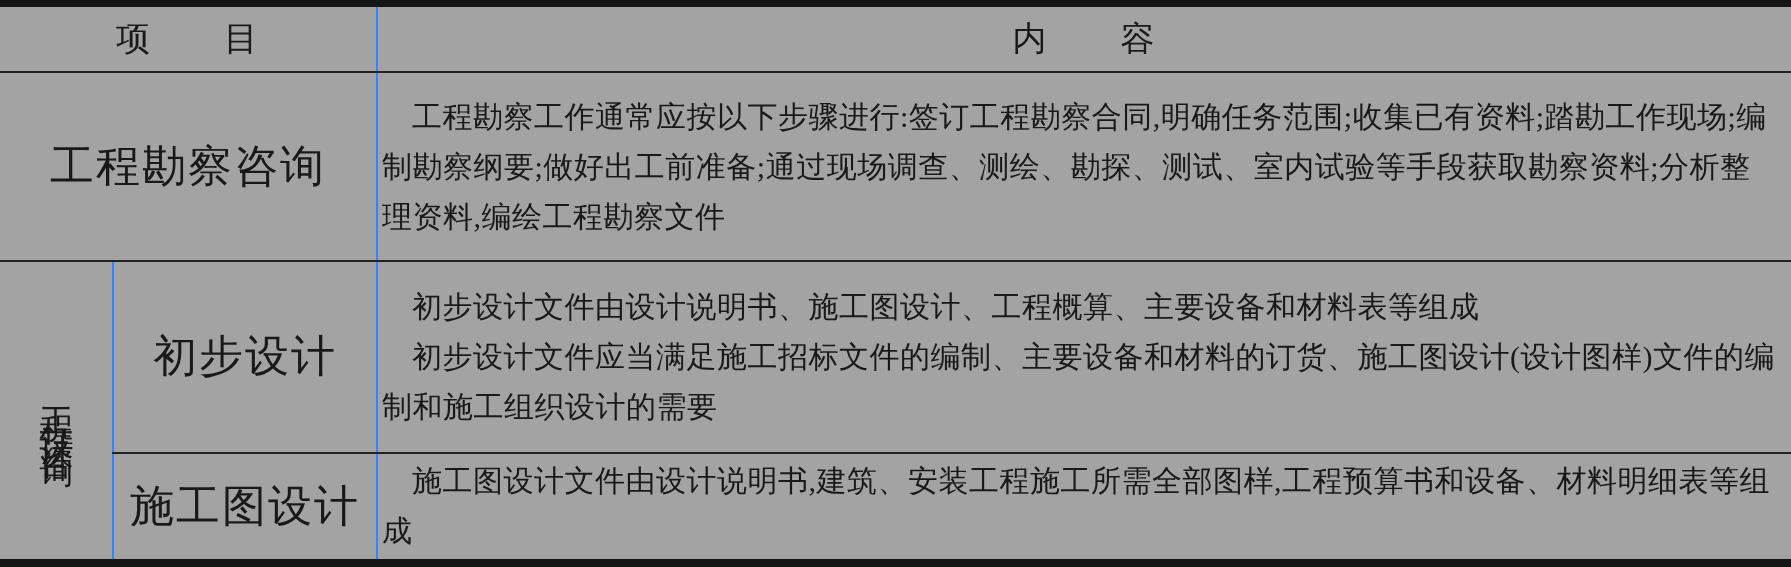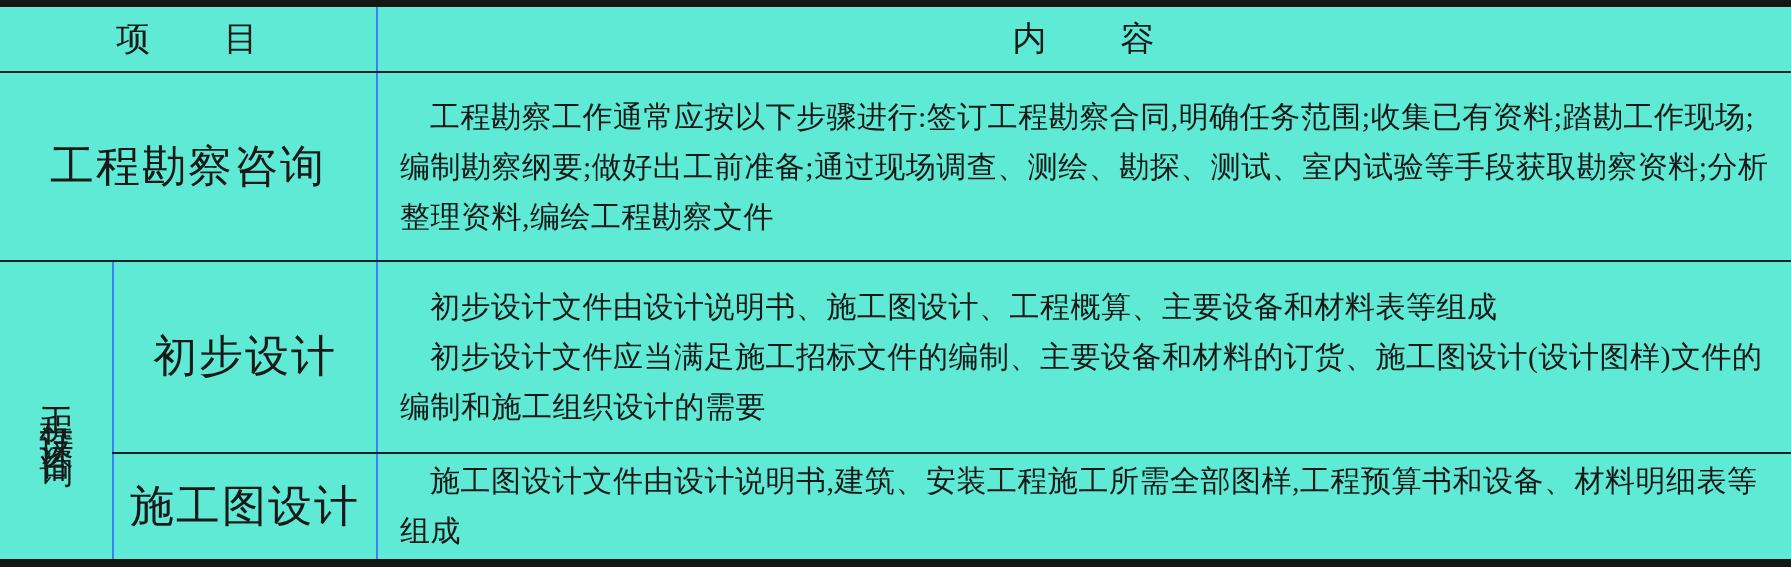--- a/index.html
+++ b/index.html
@@ -12,21 +12,21 @@
   }
   .doc-table {
     border-collapse: collapse;
     table-layout: fixed;
     width: 1791px;
     height: 567px;
     font-family: "Liberation Serif", "DejaVu Serif", serif;
     color: #191919;
     border-top: 7px solid #161616;
     border-bottom: 8px solid #161616;
-    background: #5eead4;
+    background: #a3a3a3;
   }
   col.c1 { width: 113px; }
   col.c2 { width: 264px; }
   td { padding: 0; }
   
   .bl { border-left: 2px solid #3b82f6; }
   .bb { border-bottom: 2px solid #222; }
   
   .label-cell {
     text-align: center;
@@ -44,21 +44,21 @@
     text-orientation: upright;
     font-size: 34px;
     letter-spacing: 0.28em;
     line-height: 1.0;
   }
   
   .content-cell {
     vertical-align: middle;
     font-size: 30px;
     line-height: 50px;
-    padding: 2px 14px 2px 22px;
+    padding: 2px 14px 2px 4px;
     text-align: left;
   }
   .content-cell p {
     margin: 0;
     text-indent: 1em;
     letter-spacing: 0.5px;
   }
 </style>
 </head>
 <body>

